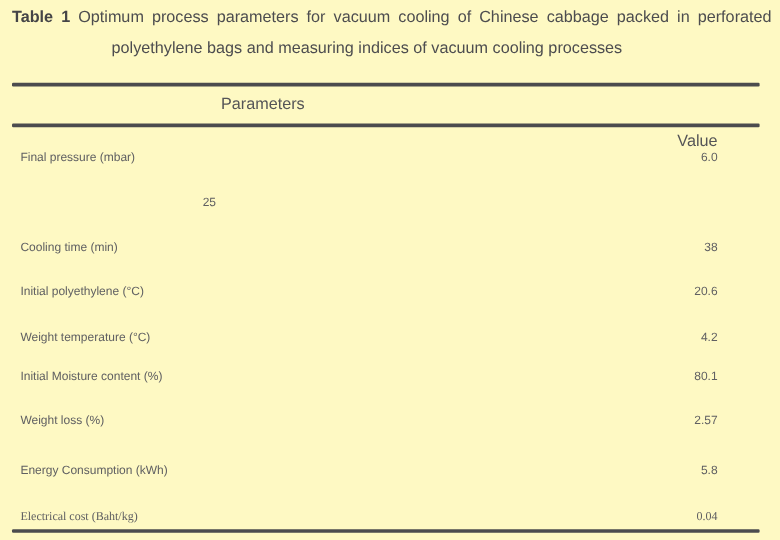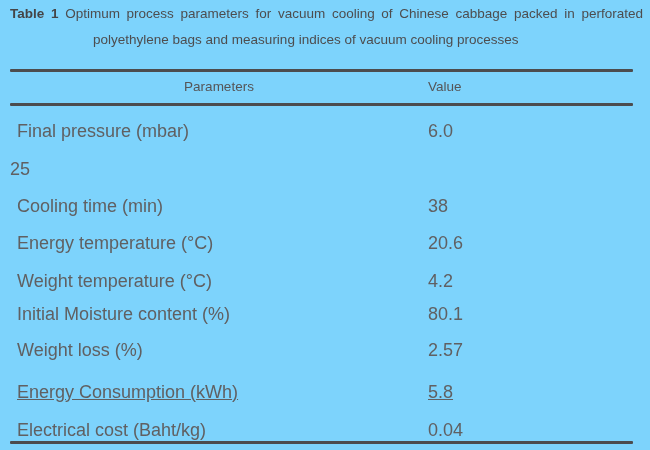--- a/index.html
+++ b/index.html
@@ -1,20 +1,20 @@
 <!DOCTYPE html>
 <html><head>
 <meta charset="utf-8">
 <style>
   html, body { margin: 0; padding: 0; }
   .page {
     position: relative;
     width: 650px;
     height: 450px;
-    background: #7dd3fc;
+    background: #fef9c3;
     font-family: "Liberation Sans", sans-serif;
     color: #5c5c5e;
     overflow: hidden;
   }
 
   
   .caption {
     position: absolute;
     left: 10px;
     top: 6px;
@@ -52,47 +52,47 @@
   .thead {
     position: absolute;
     top: 79px;
     left: 10px;
     width: 623px;
     display: flex;
     font-size: 13.5px;
     color: #555557;
   }
   .th-param { width: 418px; text-align: center; }
-  .th-value { width: 170px; text-align: left; }
+  .th-value { width: 170px; text-align: right; margin-top: 31px; }
 
   
   .tbody {
     position: absolute;
     top: 112px;
     left: 10px;
     width: 623px;
   }
   .row {
     display: flex;
     align-items: center;
     height: 38px;
-    font-size: 18px;
+    font-size: 10px;
     color: #606062;
   }
   .row:nth-child(1) { height: 39px; }
   .row:nth-child(2) { height: 37px; }
   .row:nth-child(3) { height: 36px; }
   .row:nth-child(4) { height: 38px; }
   .row:nth-child(5) { height: 38px; }
   .row:nth-child(6) { height: 28px; }
   .row:nth-child(7) { height: 44px; }
-  .row:nth-child(8) { height: 40px; text-decoration: underline; }
-  .row:nth-child(9) { height: 36px; }
+  .row:nth-child(8) { height: 40px; }
+  .row:nth-child(9) { height: 36px; font-family: Liberation Serif, serif; }
   .cell-param { width: 418px; padding-left: 7px; box-sizing: border-box; }
-  .cell-value { width: 170px; text-align: left; }
+  .cell-value { width: 170px; text-align: right; }
 </style>
 </head>
 <body>
 
 <div class="page">
 
   <div class="caption">
     <div class="caption-line1">
       <span class="caption-label">Table 1</span>
       <span>Optimum process parameters for vacuum cooling of Chinese cabbage packed in perforated</span>
@@ -115,21 +115,21 @@
       <div class="cell-value">6.0</div>
     </div>
     <div class="row">
       <div class="cell-value">25</div>
     </div>
     <div class="row">
       <div class="cell-param">Cooling time (min)</div>
       <div class="cell-value">38</div>
     </div>
     <div class="row">
-      <div class="cell-param">Energy temperature (°C)</div>
+      <div class="cell-param">Initial polyethylene (°C)</div>
       <div class="cell-value">20.6</div>
     </div>
     <div class="row">
       <div class="cell-param">Weight temperature (°C)</div>
       <div class="cell-value">4.2</div>
     </div>
     <div class="row">
       <div class="cell-param">Initial Moisture content (%)</div>
       <div class="cell-value">80.1</div>
     </div>

